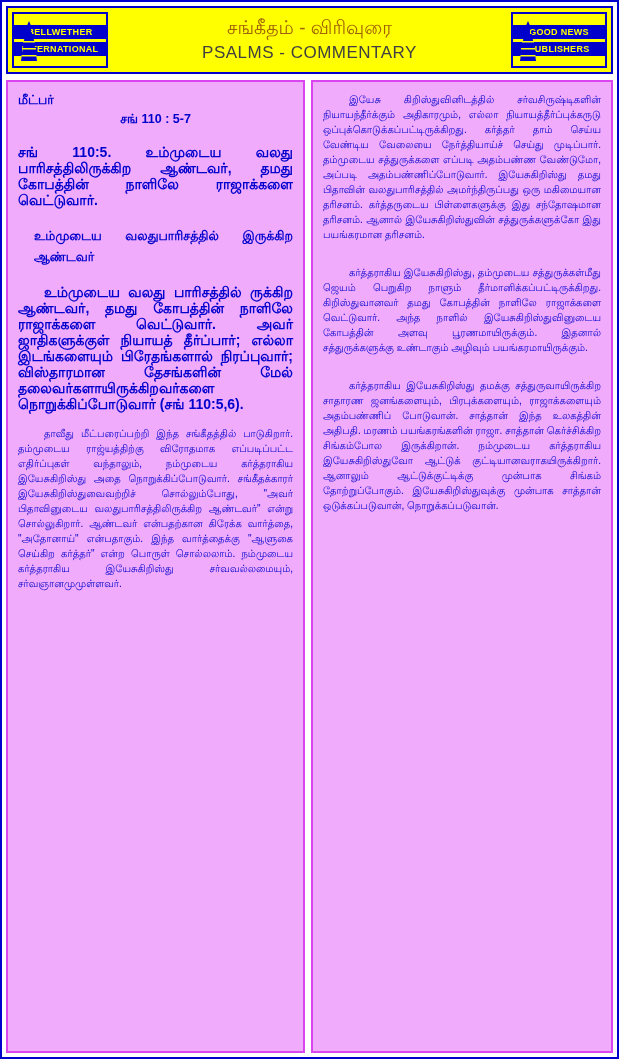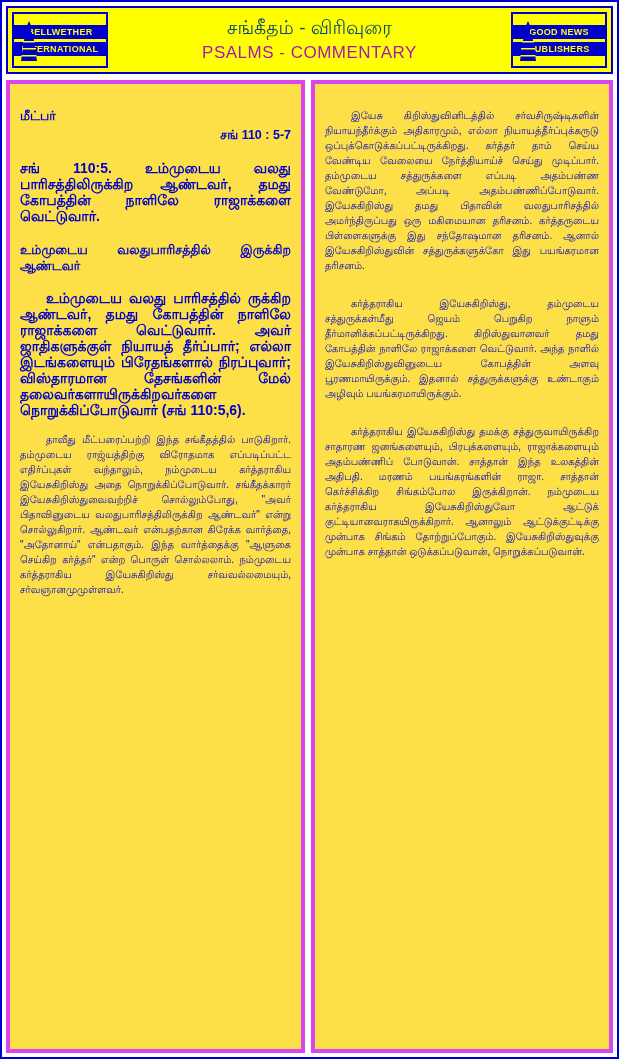--- a/index.html
+++ b/index.html
@@ -73,47 +73,47 @@
   .header-title {
     flex: 1;
     display: flex;
     flex-direction: column;
     align-items: center;
     justify-content: center;
     gap: 4px;
   }
   .title-ta {
     font-size: 19px;
-    color: #0c4a6e;
+    color: #a16207;
     font-weight: normal;
     line-height: 22px;
   }
   .title-en {
     font-size: 17px;
-    color: #a21caf;
+    color: #404040;
     line-height: 20px;
     letter-spacing: 0.5px;
   }
 
   
   .body-wrap {
     position: absolute;
     left: 4px;
     top: 78px;
     right: 4px;
     bottom: 4px;
     display: flex;
     flex-direction: row;
     gap: 6px;
   }
   .col {
-    background: #fde047;
-    border: 4px solid #d946ef;
-    box-sizing: border-box;
-    padding: 24px 10px 8px 10px;
+    background: #f0abfc;
+    border: 2px solid #d946ef;
+    box-sizing: border-box;
+    padding: 10px 10px 8px 10px;
     overflow: hidden;
   }
   .col-left { width: 299px; }
   .col-right { flex: 1; }
 
   p {
     margin: 0 0 13px 0;
     color: #0000cc;
     font-size: 10px;
     line-height: 15px;
@@ -125,36 +125,37 @@
     font-size: 12.5px;
     line-height: 17px;
     margin-bottom: 2px;
     text-align: left;
   }
   .ref {
     font-weight: bold;
     font-size: 12.5px;
     line-height: 17px;
     margin-bottom: 16px;
-    text-align: right;
+    text-align: center;
   }
   .verse {
     font-weight: bold;
     font-size: 14px;
     line-height: 16px;
     text-align: justify;
     margin-bottom: 14px;
   }
   .section-head {
     font-weight: bold;
     font-size: 12.5px;
-    line-height: 16px;
+    line-height: 21px;
     text-align: justify;
     margin-top: 18px;
     margin-bottom: 16px;
+    margin-left: 16px;
   }
   .indent { text-indent: 26px; }
   .spacer-sm { height: 10px; }
 </style>
 </head>
 <body>
 
 <div class="page">
 
   <div class="header">

